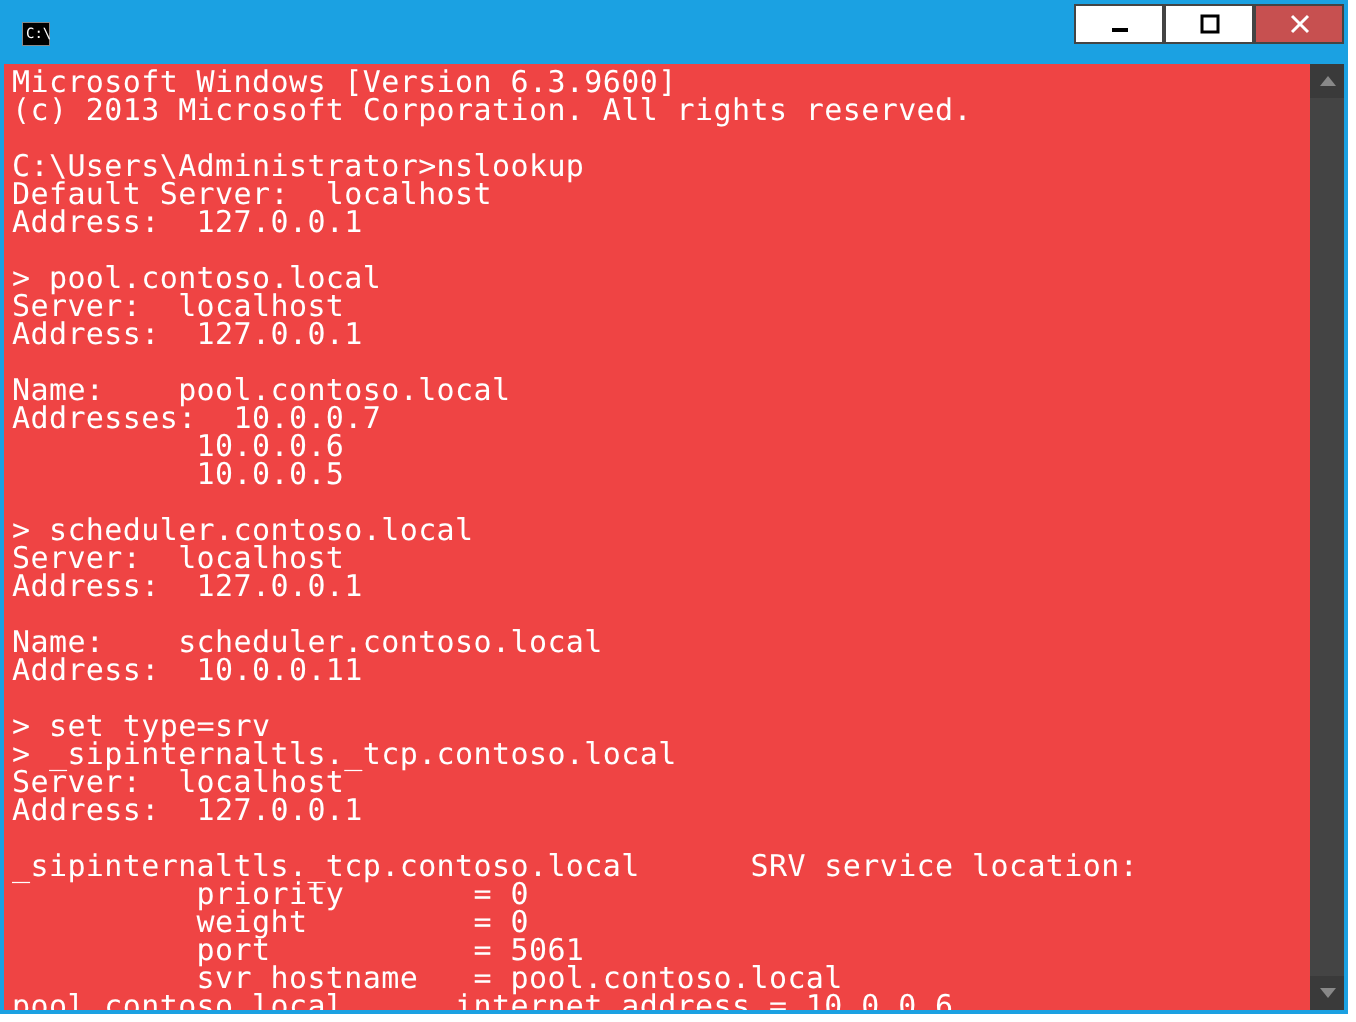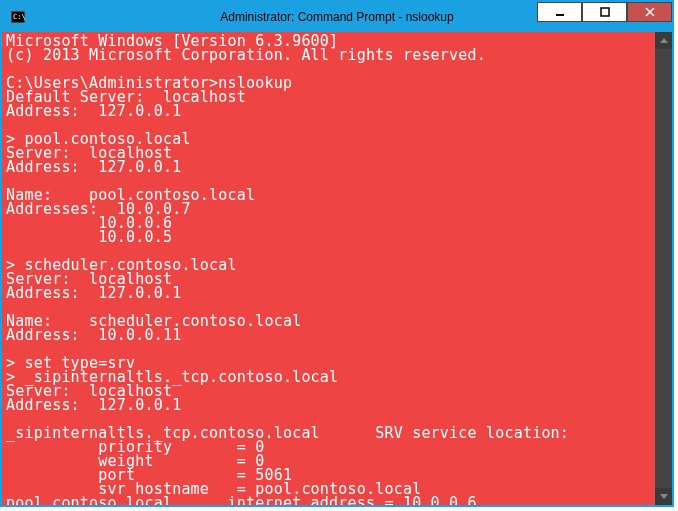--- a/index.html
+++ b/index.html
@@ -117,21 +117,20 @@
 <body>
 
 <div class="window">
   <div class="titlebar">
     <span class="titlebar-icon">
       <svg width="14" height="12" viewBox="0 0 14 12">
         <rect x="0" y="0" width="14" height="12" fill="#000" stroke="#888" stroke-width="1"></rect>
         <text x="2" y="8" font-size="7" fill="#fff" font-family="monospace">C:\</text>
       </svg>
     </span>
-    <div class="titlebar-title">Administrator: Command Prompt - nslookup</div>
     <div class="titlebar-buttons">
       <div class="titlebar-btn">
         <svg width="10" height="10" viewBox="0 0 10 10">
             <line x1="1" y1="8" x2="9" y2="8" stroke="#000" stroke-width="2"></line>
           </svg>
       </div>
       <div class="titlebar-btn">
         <svg width="10" height="10" viewBox="0 0 10 10">
             <rect x="1" y="1" width="8" height="8" fill="none" stroke="#000" stroke-width="1.5"></rect>
           </svg>

